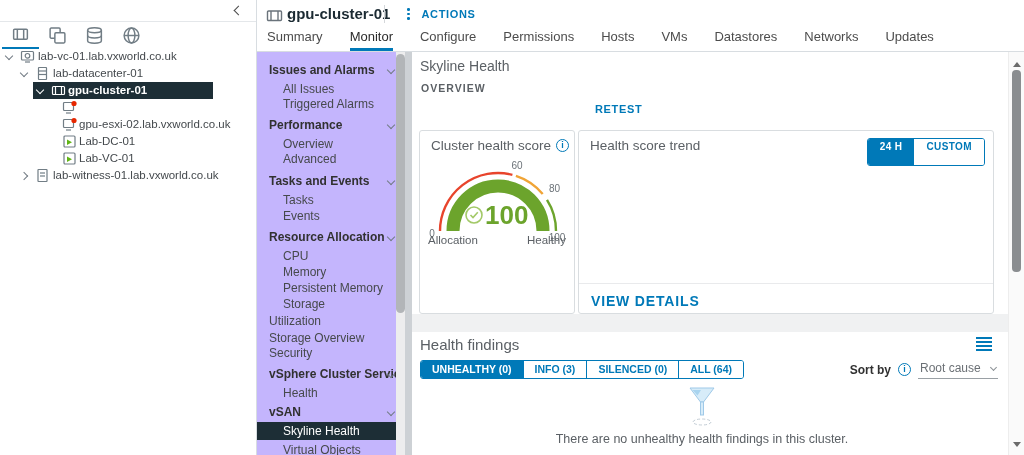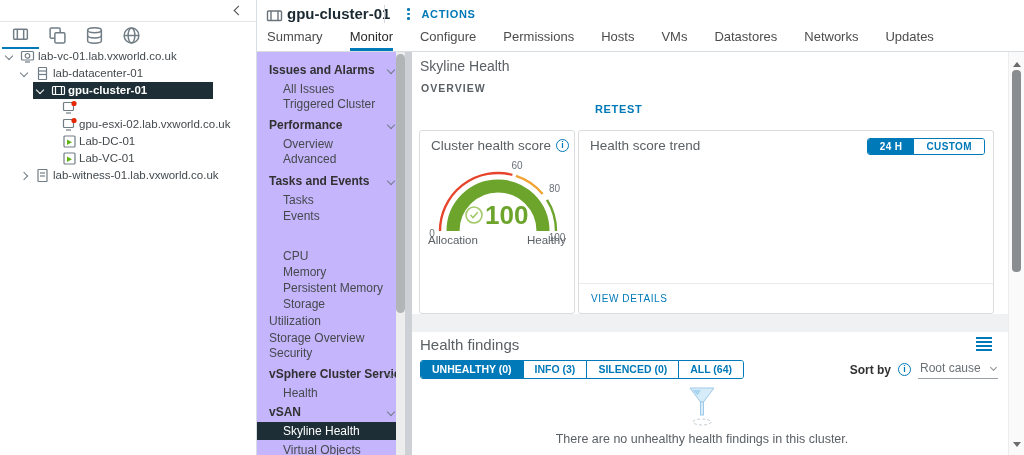--- a/index.html
+++ b/index.html
@@ -78,26 +78,26 @@
   #trend-card { left:166px; width:416px; }
   .card-title { position:absolute; left:11px; top:7px; font-size:13.5px; color:#5b6065; display:flex;
                 align-items:center; gap:5px; }
   .info-icon { display:inline-block; width:13px; height:13px; border:1px solid #0079b8; border-radius:50%;
                color:#0079b8; font-size:9px; font-weight:bold; line-height:11px; text-align:center;
                font-style:normal; cursor:pointer; flex:0 0 auto; }
   #gauge-svg { position:absolute; left:0px; top:26px; }
   .gauge-labels { position:absolute; left:8px; right:8px; top:103px; display:flex;
                   justify-content:space-between; font-size:11.5px; color:#5b6065; }
   .range-toggle { position:absolute; top:7px; right:8px; display:flex; border:1px solid #0079b8;
-                  border-radius:3px; overflow:hidden; height:17px; font-size:10px; font-weight:bold;
+                  border-radius:3px; overflow:hidden; height:28px; font-size:10px; font-weight:bold;
                   letter-spacing:.04em; }
   .range-btn { padding:0 12px; line-height:15px; color:#0079b8; background:#fff; cursor:pointer; }
   .range-btn.active { background:#0079b8; color:#fff; }
   .card-footer { position:absolute; left:0; right:0; bottom:0; height:30px; border-top:1px solid #e9eaec; }
-  .view-details { position:absolute; left:12px; top:9px; font-size:10px; font-weight:normal;
+  .view-details { position:absolute; left:12px; top:9px; font-size:14px; font-weight:bold;
                   letter-spacing:.06em; color:#0079b8; cursor:pointer; }
 
   .gray-band { position:absolute; left:0; right:0; top:262px; height:18px; background:#f0f1f2; }
 
   .hf-title { position:absolute; left:8px; top:284px; font-size:15px; color:#5b6065; }
   .list-toggle { position:absolute; right:16px; top:285px; width:16px; cursor:pointer; }
   .list-toggle i { display:block; height:2px; background:#0079b8; margin-bottom:2px; }
   .filters { position:absolute; left:8px; top:308px; display:flex; height:19px; font-size:10.5px;
              font-weight:bold; border:1px solid #0079b8; border-radius:3px; overflow:hidden; }
   .filter-btn { padding:0 11px; line-height:17px; color:#0079b8; background:#fff; cursor:pointer;
@@ -290,27 +290,28 @@
     <span class="tab">VMs</span>
     <span class="tab">Datastores</span>
     <span class="tab">Networks</span>
     <span class="tab">Updates</span>
   </div>
 </div>
 
 <div id="subnav">
   <div class="nav-item group" style="top:10px"><span>Issues and Alarms</span><span class="nav-chev"></span></div>
   <div class="nav-item sub" style="top:29px"><span>All Issues</span></div>
-  <div class="nav-item sub" style="top:44px"><span>Triggered Cluster</span></div>
+  <div class="nav-item sub" style="top:44px"><span>Triggered Alarms</span></div>
   <div class="nav-item group" style="top:65px"><span>Performance</span><span class="nav-chev"></span></div>
   <div class="nav-item sub" style="top:84px"><span>Overview</span></div>
   <div class="nav-item sub" style="top:99px"><span>Advanced</span></div>
   <div class="nav-item group" style="top:121px"><span>Tasks and Events</span><span class="nav-chev"></span></div>
   <div class="nav-item sub" style="top:140px"><span>Tasks</span></div>
   <div class="nav-item sub" style="top:156px"><span>Events</span></div>
+  <div class="nav-item group" style="top:177px"><span>Resource Allocation</span><span class="nav-chev"></span></div>
   <div class="nav-item sub" style="top:196px"><span>CPU</span></div>
   <div class="nav-item sub" style="top:212px"><span>Memory</span></div>
   <div class="nav-item sub" style="top:228px"><span>Persistent Memory</span></div>
   <div class="nav-item solo" style="top:261px"><span>Utilization</span></div>
   <div class="nav-item sub" style="top:244px"><span>Storage</span></div>
   <div class="nav-item solo" style="top:278px"><span>Storage Overview</span></div>
   <div class="nav-item solo" style="top:293px"><span>Security</span></div>
   <div class="nav-item group" style="top:314px"><span>vSphere Cluster Services</span><span class="nav-chev"></span></div>
   <div class="nav-item sub" style="top:333px"><span>Health</span></div>
   <div class="nav-item group" style="top:352px"><span>vSAN</span><span class="nav-chev"></span></div>

